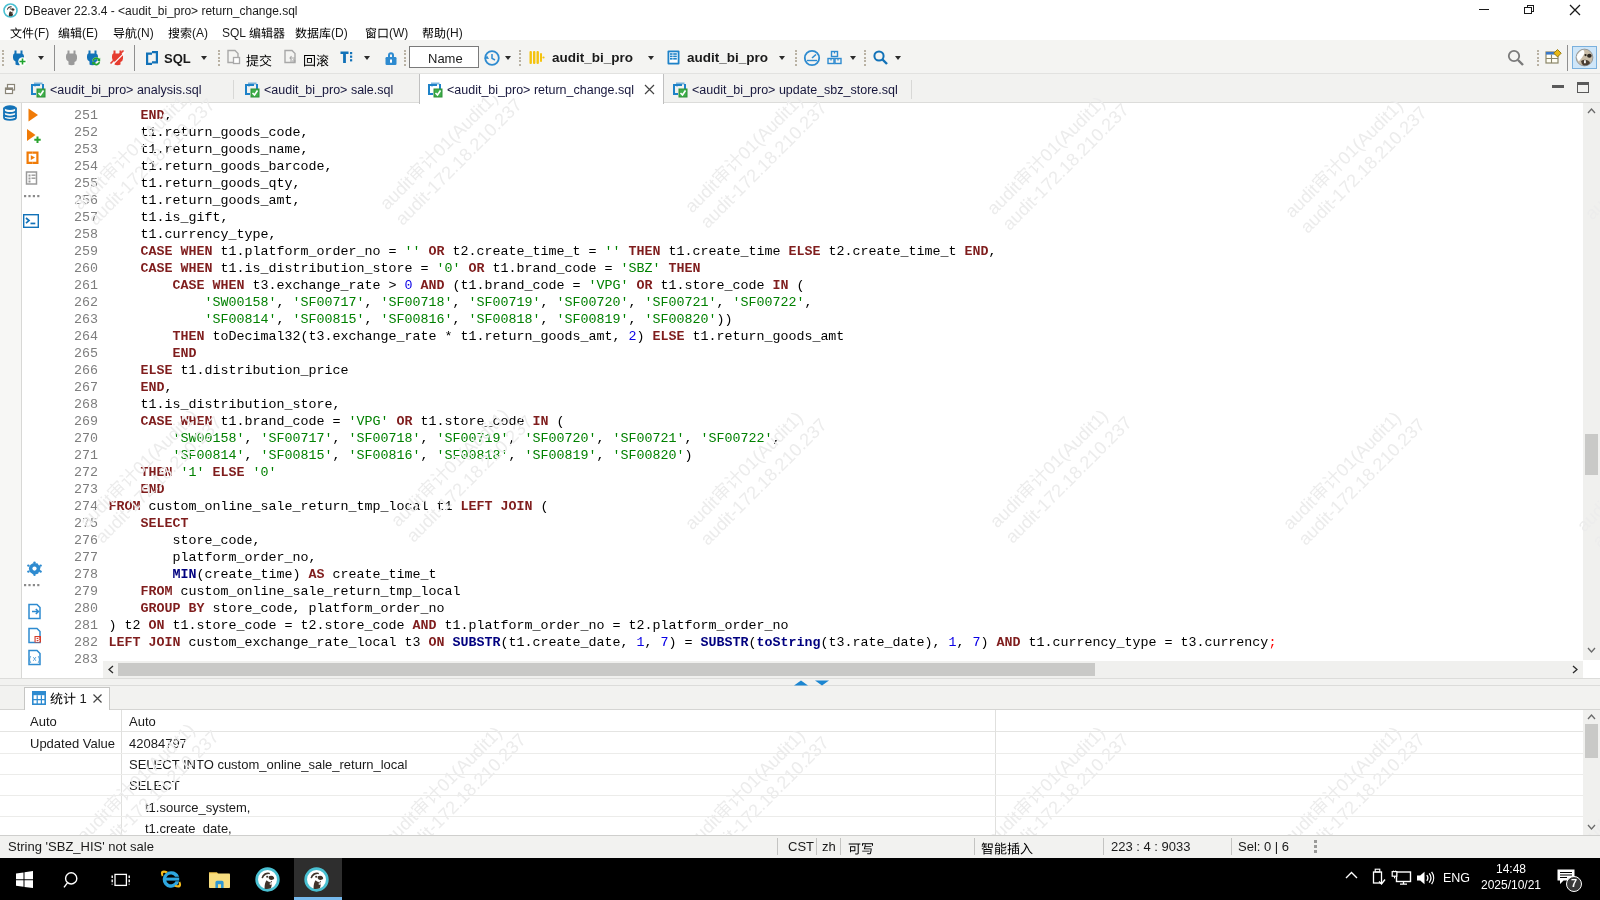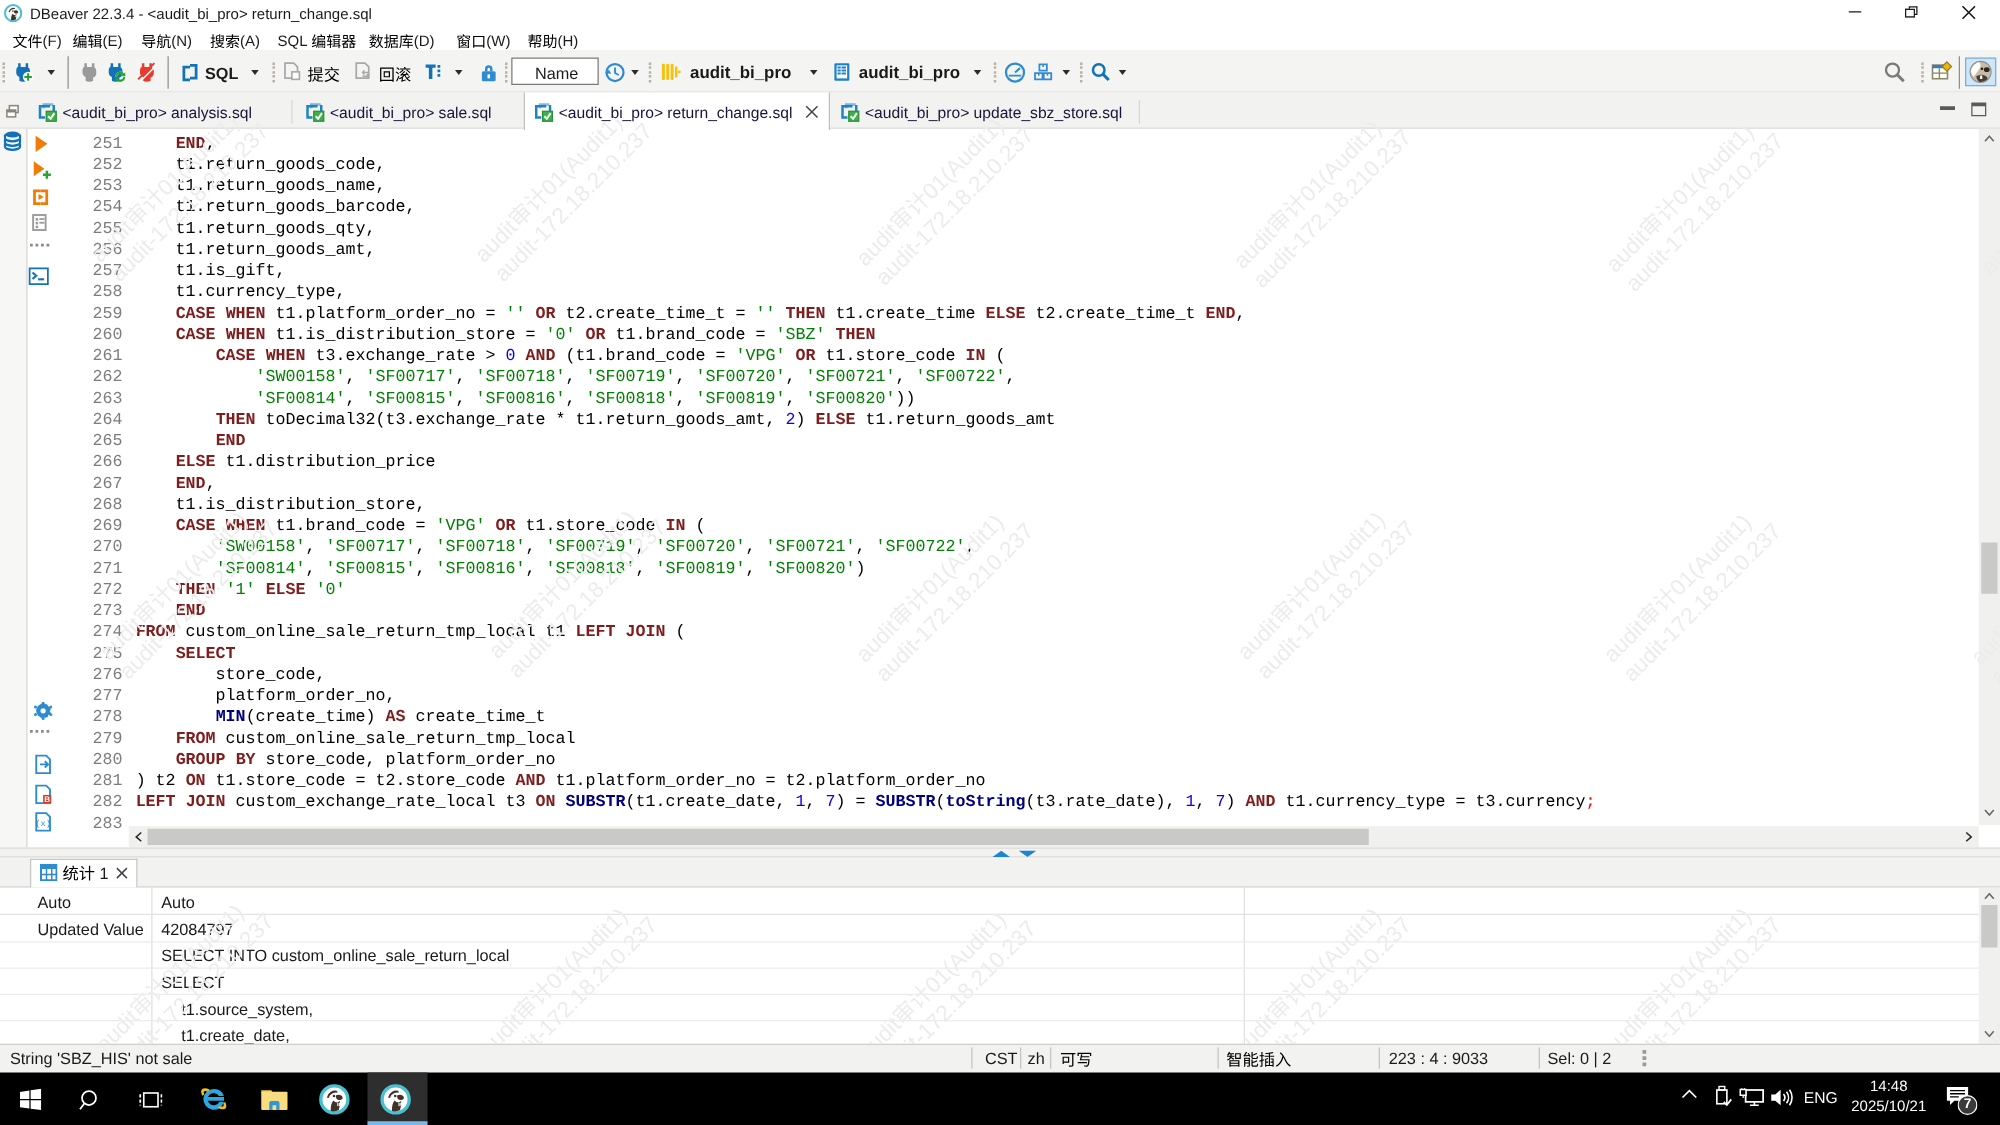--- a/index.html
+++ b/index.html
@@ -562,21 +562,21 @@
       <use href="#c22"></use>
       <use href="#c23" x="1000"></use>
     </svg></span>
 <span class="ab st" style="left:981px;top:839px;color:#1a1a1a"><svg class="cj" style="width:52px;height:13px;vertical-align:-0.125em" viewBox="0 0 4000 1000" preserveAspectRatio="xMinYMin meet">
       <use href="#c24"></use>
       <use href="#c25" x="1000"></use>
       <use href="#c26" x="2000"></use>
       <use href="#c27" x="3000"></use>
     </svg></span>
 <span class="ab" style="left:1111px;top:839px;font-size:13px;color:#1a1a1a">223 : 4 : 9033</span>
-<span class="ab" style="left:1238px;top:839px;font-size:13px;color:#1a1a1a">Sel: 0 | 2</span>
+<span class="ab" style="left:1238px;top:839px;font-size:13px;color:#1a1a1a">Sel: 0 | 6</span>
 <div class="ab" style="left:1314px;top:840px;width:3px;height:3px;background:#9a9a98;box-shadow:0 5px #9a9a98,0 10px #9a9a98"></div>
 <div class="ab" style="left:0;top:858px;width:1600px;height:42px;background:#000"></div>
 <div class="ab" style="left:16px;top:871px;">
     <svg width="17" height="17" viewBox="0 0 17 17">
       <path d="M0 2.5 7.5 1.4v6.8H0zM8.5 1.2 17 0v8.2H8.5zM0 9.2h7.5v6.6L0 14.7zM8.5 9.2H17V17L8.5 15.9z" fill="#fff"></path>
     </svg>
   </div>
 <div class="ab" style="left:63px;top:871px;">
     <svg width="18" height="18" viewBox="0 0 18 18">
       <circle cx="8.2" cy="7.4" r="5.6" fill="none" stroke="#fff" stroke-width="1.4"></circle>

